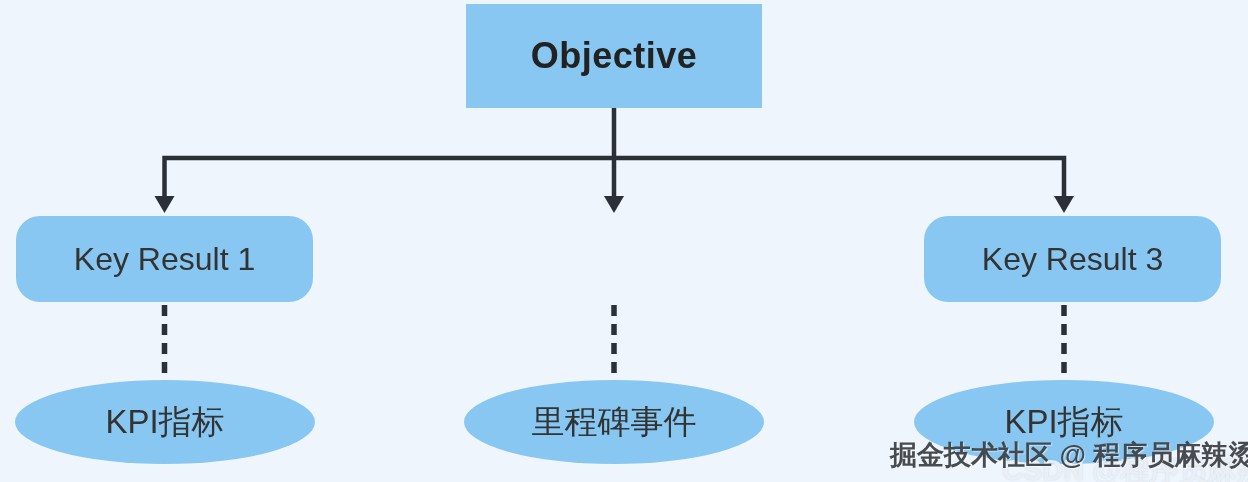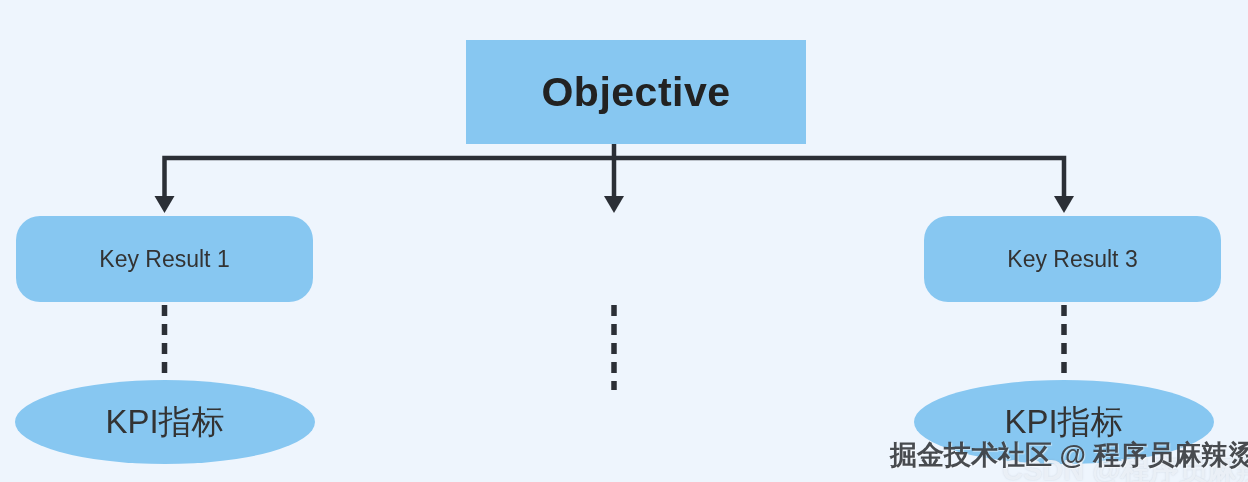--- a/index.html
+++ b/index.html
@@ -15,32 +15,31 @@
     position: absolute;
     display: flex;
     align-items: center;
     justify-content: center;
     background: var(--fill, #87c7f1);
     text-align: center;
     white-space: nowrap;
   }
   .root-node {
     left: 466px; top: 4px;
-    width: 340px; height: 104px;
-    font-size: 41px;
+    width: 296px; height: 104px;
+    font-size: 36px;
     font-weight: 800;
     color: var(--root-text, #222222);
     letter-spacing: 0.5px;
-    margin-top: 36px;
   }
   .kr-node {
     top: 216px;
     width: 297px; height: 86px;
     border-radius: 24px;
-    font-size: 23px;
+    font-size: 32px;
     font-weight: 400;
     color: var(--node-text, #333333);
   }
   .kr-1 { left: 16px; }
   .kr-2 { left: 466px; }
   .kr-3 { left: 915px; margin-left: 9px; }
   .ellipse-node {
     top: 380px;
     width: 300px; height: 84px;
     border-radius: 50%;
@@ -118,20 +117,23 @@
   <div class="node kr-node kr-1">
     <span>Key Result 1</span>
   </div>
   <div class="node kr-node kr-3">
     <span>Key Result 3</span>
   </div>
 
   <div class="node ellipse-node el-1">
     <span>KPI指标</span>
   </div>
+  <div class="node ellipse-node el-2">
+    <span>里程碑事件</span>
+  </div>
   <div class="node ellipse-node el-3">
     <span>KPI指标</span>
   </div>
 
   <div class="wm-light">CSDN @程序员麻辣烫</div>
   <div class="wm-dark">掘金技术社区 @ 程序员麻辣烫</div>
 
 </div>
 
 </body></html>

